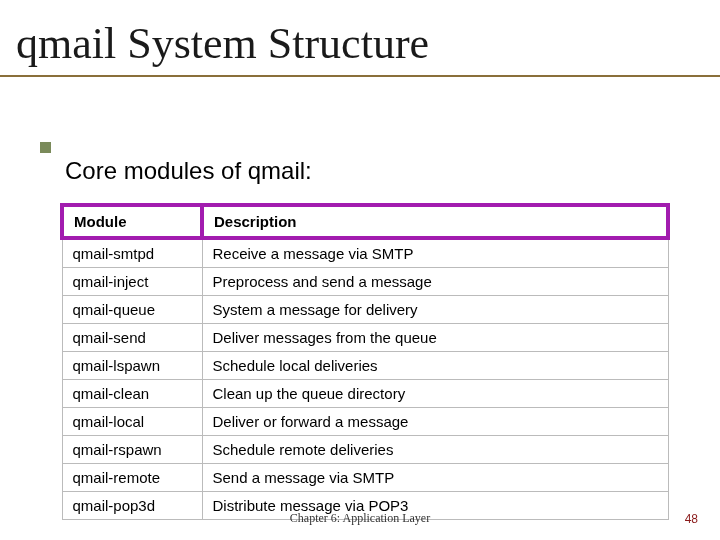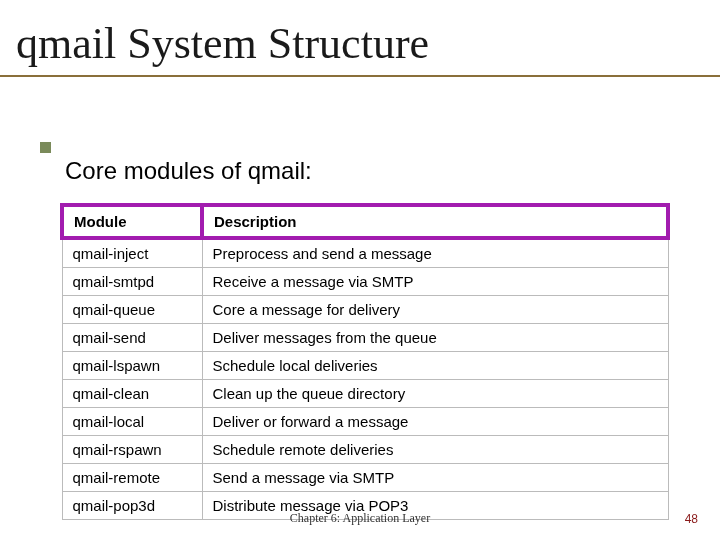--- a/index.html
+++ b/index.html
@@ -116,30 +116,30 @@
     <div class="table-wrap">
       <table>
         <thead>
           <tr>
             <th>Module</th>
             <th>Description</th>
           </tr>
         </thead>
         <tbody>
           <tr>
+            <td>qmail-smtpd</td>
+            <td>Receive a message via SMTP</td>
+          </tr>
+          <tr>
             <td>qmail-inject</td>
             <td>Preprocess and send a message</td>
           </tr>
           <tr>
-            <td>qmail-smtpd</td>
-            <td>Receive a message via SMTP</td>
-          </tr>
-          <tr>
             <td>qmail-queue</td>
-            <td>Core a message for delivery</td>
+            <td>System a message for delivery</td>
           </tr>
           <tr>
             <td>qmail-send</td>
             <td>Deliver messages from the queue</td>
           </tr>
           <tr>
             <td>qmail-lspawn</td>
             <td>Schedule local deliveries</td>
           </tr>
           <tr>

